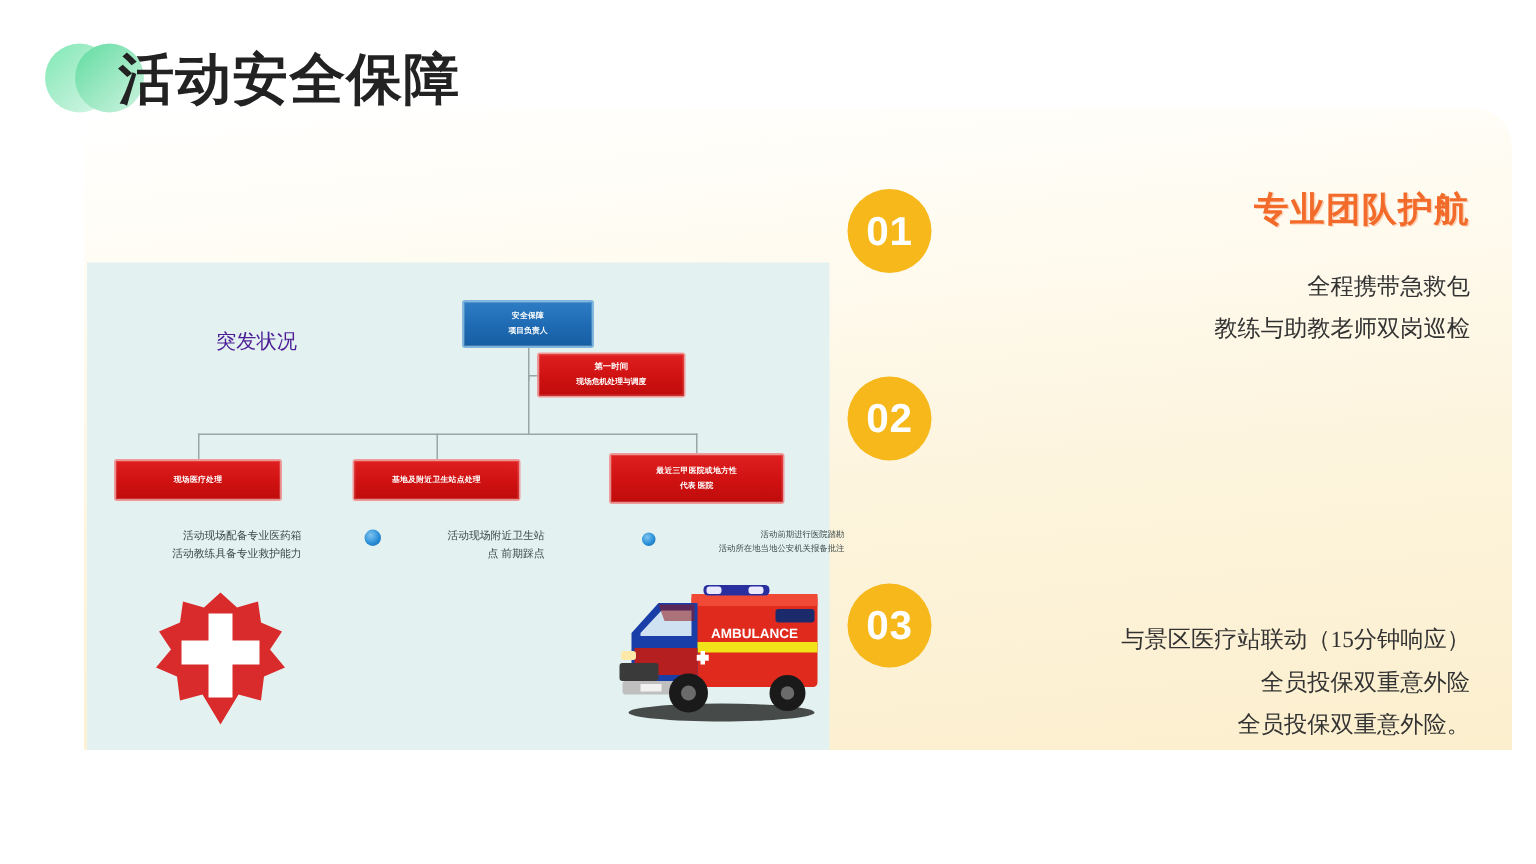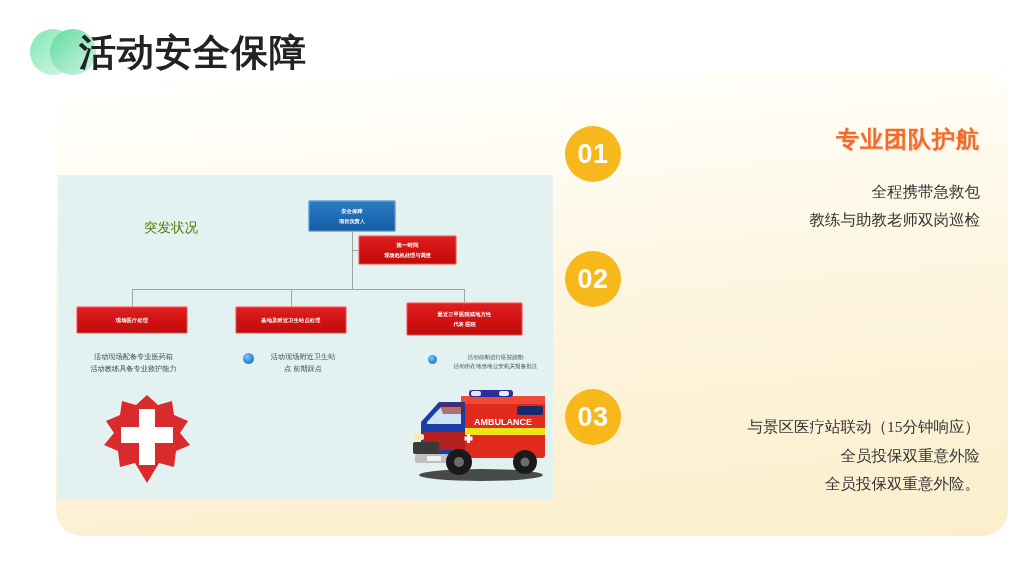--- a/index.html
+++ b/index.html
@@ -14,21 +14,21 @@
     font-family: "Liberation Sans", "DejaVu Sans", sans-serif;
     background: #ffffff;
     position: relative;
   }
 
   
   .slide {
     position: absolute;
     inset: 0;
     width: 1024px;
-    height: 576px;
+    height: 500px;
     background: #ffffff;
     overflow: hidden;
   }
 
   
   .title-block {
     position: absolute;
     left: 30px;
     top: 22px;
     height: 60px;
@@ -91,21 +91,21 @@
   }
 
   .flow-title {
     position: absolute;
     left: 48px;
     top: 43px;
     width: 130px;
     text-align: center;
     font-size: 13.5px;
     line-height: 1.55;
-    color: #4d7c0f;
+    color: #4c1d95;
     font-weight: 400;
   }
 
   
   .ln { position: absolute; background: #9aa6a6; }
   .ln.v { width: 1px; }
   .ln.h { height: 1px; }
 
   
   .node {
@@ -140,21 +140,21 @@
   #n-m1    { left: 18px;  top: 131px; width: 112px; height: 28px; }
   #n-m2    { left: 177px; top: 131px; width: 112px; height: 28px; }
   #n-m3    { left: 348px; top: 127px; width: 117px; height: 34px; }
 
   
   .cap {
     position: absolute;
     font-size: 7.2px;
     line-height: 1.65;
     color: #3d4a4a;
-    text-align: center;
+    text-align: right;
   }
   #cap1 { left: 8px;   top: 176px; width: 135px; }
   #cap2 { left: 185px; top: 176px; width: 120px; }
   #cap3 { left: 370px; top: 178px; width: 135px; font-size: 5.6px; }
 
   .cap-dot {
     position: absolute;
     width: 11px; height: 11px;
     border-radius: 50%;
     background: radial-gradient(circle at 38% 34%, #7fc4f0 0%, #2a8fd8 55%, #1565a8 100%);

